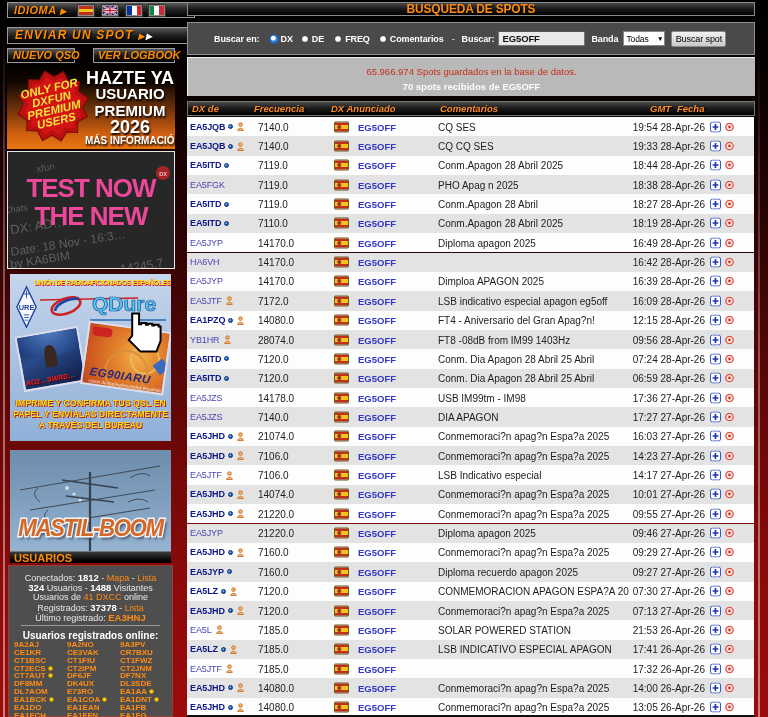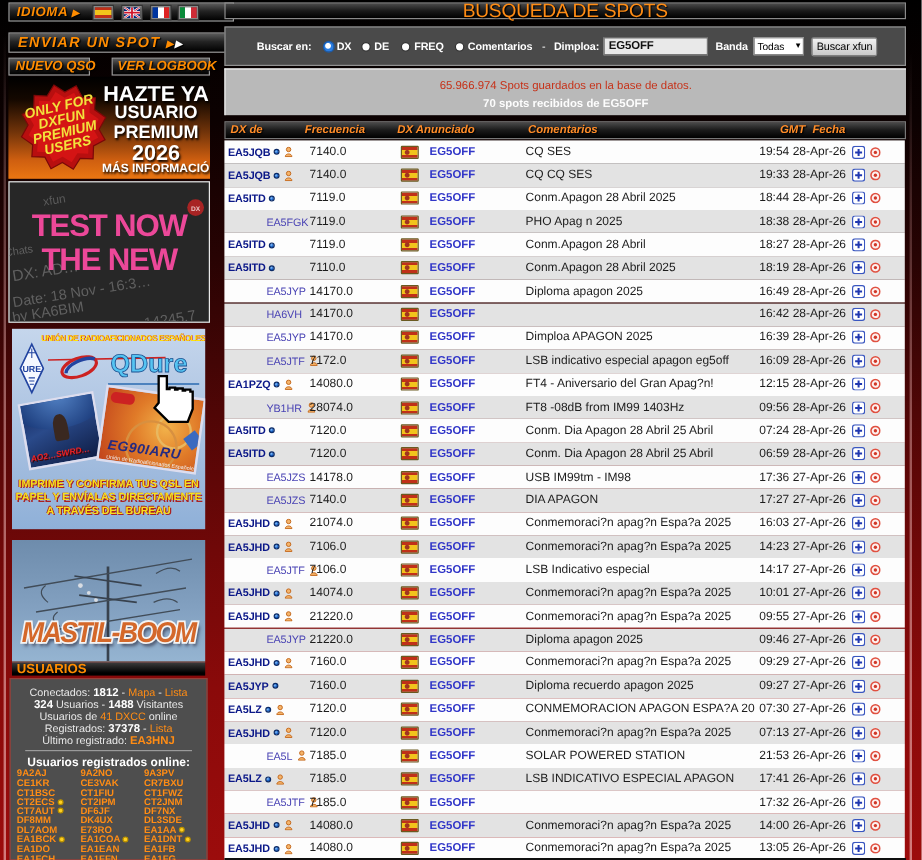--- a/index.html
+++ b/index.html
@@ -13,21 +13,21 @@
 .mbar{position:absolute;left:187px;width:568px;border:1px solid #8a8a8a;
 background:linear-gradient(180deg,#4a4a4a 0%,#1a1a1a 50%,#000 100%);}
 
 .row{position:absolute;left:187px;width:567px;height:19.4px;font-size:10px;color:#1c1c1c;}
 .rw{background:#fdfdfd;}
 .rg{background:#e3e3e3;}
 .row span{position:absolute;top:50%;transform:translateY(-50%);white-space:nowrap;}
 .c1{left:3px;display:flex;align-items:center;gap:2px;}
 .c1 span{position:static;transform:none;display:inline-block;}
 .cb{color:#0b1888;font-weight:bold;font-size:9px;letter-spacing:-0.1px;}
-.cr{color:#4a44b4;font-size:9px;letter-spacing:-0.1px;margin-left:32px;}
+.cr{color:#4a44b4;font-size:9px;letter-spacing:-0.1px;}
 .bdot{width:5px;height:5px;border-radius:50%;margin-left:1px;
 background:radial-gradient(circle at 35% 35%,#8ec6ff 0%,#1a66cc 55%,#063c96 100%);
 border:1px solid #0a2a66;}
 .pic{margin-left:2px;}
 .c2{left:71px;}
 .c3{left:147px;display:flex;align-items:center;}
 .c3 span{position:static;transform:none;}
 .flag{width:15px;height:11px;border:1px solid #6a5a20;border-radius:1px;display:inline-block;
 background:radial-gradient(circle at 33% 50%,#a03420 0 1.6px,rgba(0,0,0,0) 2.4px),
 linear-gradient(180deg,#c03018 0 2.6px,#f2c41c 2.6px 6.8px,#c03018 6.8px 100%);}
@@ -246,39 +246,39 @@
     <span class="uc" style="left:6px">EA1DO</span>
     <span class="uc" style="left:59px">EA1EAN</span>
     <span class="uc" style="left:112px">EA1FB</span>
   </div>
 <div class="ucr" style="top:710.6px">
     <span class="uc" style="left:6px">EA1FCH</span>
     <span class="uc" style="left:59px">EA1FFN</span>
     <span class="uc" style="left:112px">EA1FG</span>
   </div>
 
-<div class="mbar" style="top:2px;height:14px;text-align:center;color:#ff8c14;font-weight:normal;font-size:16px;line-height:13px;text-shadow:1px 1px 1px #000;letter-spacing:-0.2px;">BUSQUEDA DE SPOTS</div>
+<div class="mbar" style="top:2px;height:14px;text-align:center;color:#ff8c14;font-weight:bold;font-size:12px;line-height:13px;text-shadow:1px 1px 1px #000;letter-spacing:-0.2px;">BUSQUEDA DE SPOTS</div>
 
 <div id="sform">
     <div class="in">
   <span>Buscar en:</span>
   <span class="rads" style="margin-left:9px;"></span>
       <span style="margin-left:2px;">DX</span>
   <span class="rad" style="margin-left:8px;"></span>
       <span style="margin-left:3px;">DE</span>
   <span class="rad" style="margin-left:10px;"></span>
       <span style="margin-left:3px;">FREQ</span>
   <span class="rad" style="margin-left:9px;"></span>
       <span style="margin-left:3px;">Comentarios</span>
   <span style="margin-left:8px;font-weight:normal;">-</span>
-  <span style="margin-left:7px;">Dimploa:</span>
+  <span style="margin-left:7px;">Buscar:</span>
   <span id="stxt" style="margin-left:4px;display:inline-flex;align-items:center;">EG5OFF</span>
   <span style="margin-left:6px;">Banda</span>
   <span id="ssel" style="margin-left:5px;">Todas <span style="font-size:6.5px;">▼</span></span>
-  <span id="sbut" style="margin-left:6px;">Buscar xfun</span>
+  <span id="sbut" style="margin-left:6px;">Buscar spot</span>
 </div>
   </div>
 
 <div id="ibox">
   <div class="l1">65.966.974 Spots guardados en la base de datos.</div>
   <div class="l2">70 spots recibidos de EG5OFF</div>
 </div>
 
 <div class="mbar" style="top:101px;height:15px;border-color:#777;">
   <span class="th" style="left:4px;top:1px;">DX de</span>

